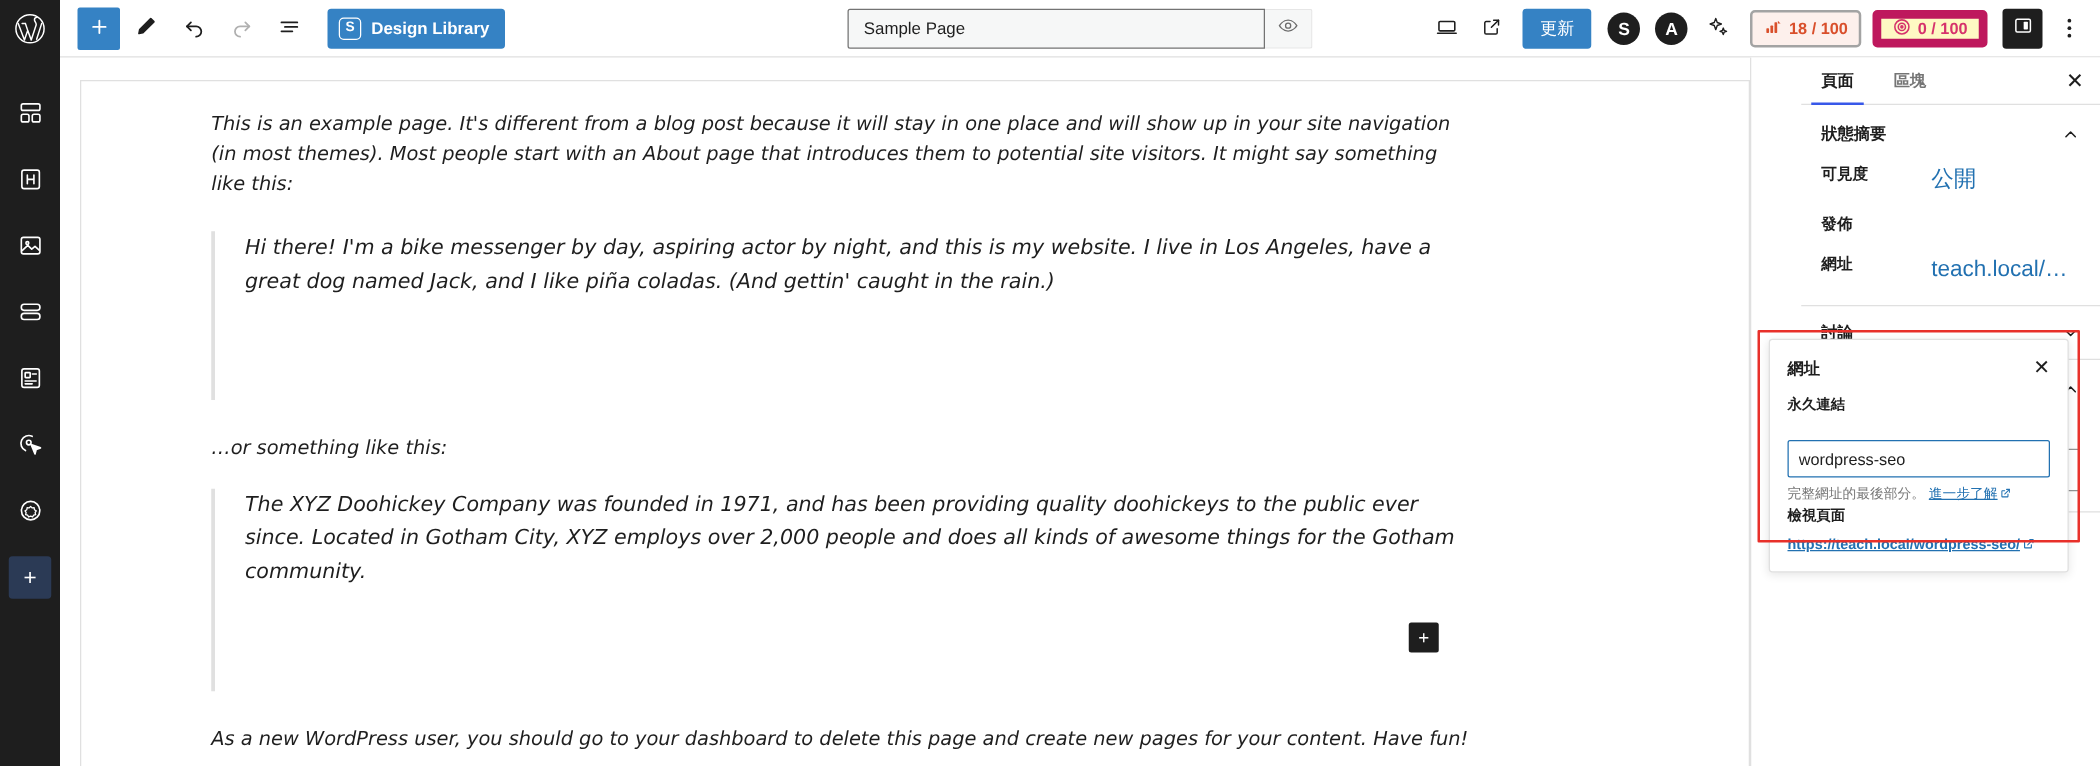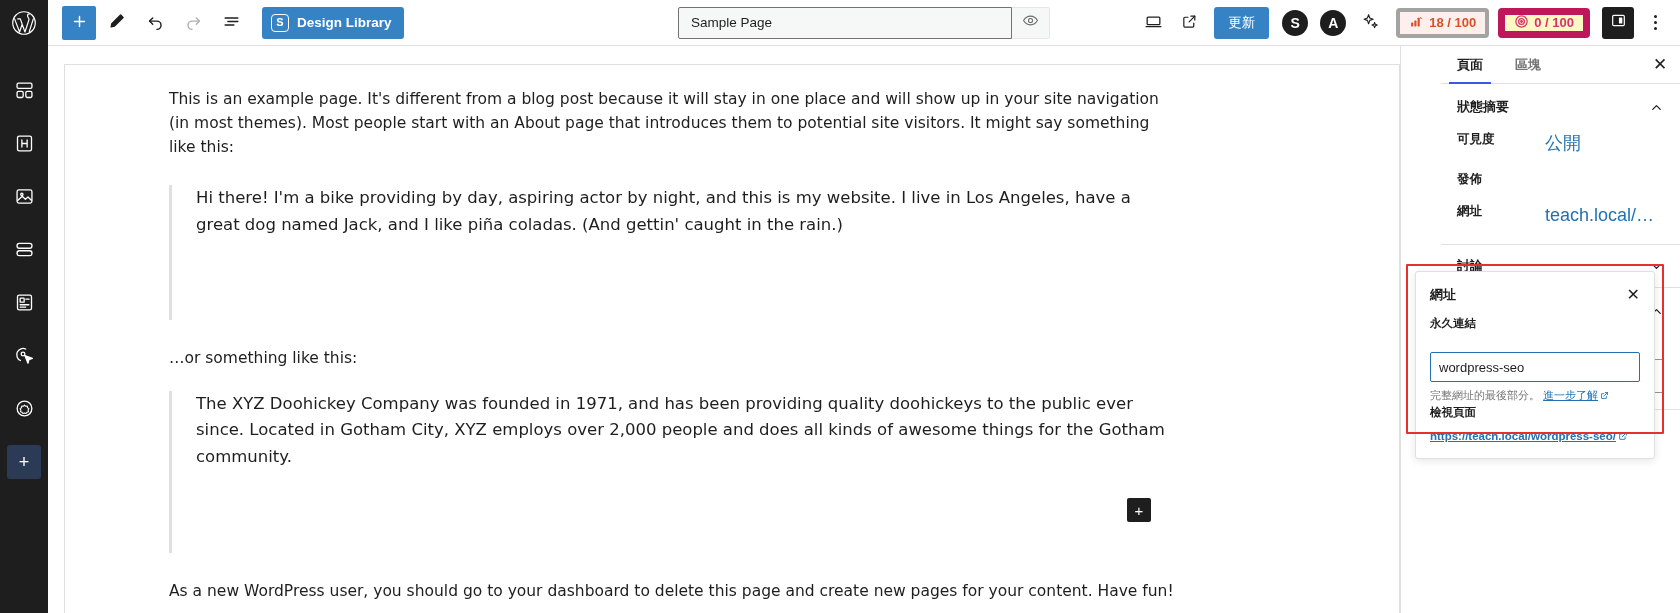--- a/index.html
+++ b/index.html
@@ -120,21 +120,21 @@
     display: flex; align-items: center; justify-content: center;
     font-size: 14px; font-weight: 700; cursor: pointer;
     margin: 0 5px;
   }
   .seo-pill {
     height: 30px; border-radius: 4px;
     display: flex; align-items: center; gap: 5px;
     padding: 0 9px; font-size: 13px; font-weight: 700;
     cursor: pointer; white-space: nowrap; margin-left: 7px;
   }
-  .seo-pill.orange { background: #fdf0ec; border: 4px solid #a3a3a3; color: #d94f2b; }
+  .seo-pill.orange { background: #fdf0ec; border: 2px solid #a3a3a3; color: #d94f2b; }
   .seo-pill.pink   { background: #fef9c3; border: 7px solid #be185d; color: #d6336c; }
   .panel-toggle {
     width: 32px; height: 32px; background: #1e1e1e;
     border-radius: 3px; margin-left: 10px;
     display: flex; align-items: center; justify-content: center;
     cursor: pointer;
   }
   .kebab {
     width: 30px; height: 32px; margin-left: 4px;
     display: flex; flex-direction: column; align-items: center; justify-content: center;
@@ -159,20 +159,21 @@
     padding: 22px 90px 0 104px;
     position: relative;
     overflow: hidden;
   }
   .content {
     font-family: "DejaVu Sans", sans-serif;
     color: #1e1e1e;
     font-size: 15.5px;
     line-height: 1.55;
     max-width: 1010px;
+    font-style: italic;
   }
   .content p { margin: 0 0 26px 0; }
   .content p.tight { margin-bottom: 20px; }
   blockquote {
     border-left: 3px solid #e0e0e0;
     padding: 0 0 0 24px;
     margin: 0 0 26px 0;
   }
   blockquote p { margin: 0; font-size: 16.5px; line-height: 1.62; }
   .quote-spacer { height: 56px; }
@@ -510,21 +511,21 @@
       </div>
     </div>
 
     <div class="body-row">
 
       <div class="canvas-wrap">
         <div class="canvas">
           <div class="content">
             <p>This is an example page. It's different from a blog post because it will stay in one place and will show up in your site navigation (in most themes). Most people start with an About page that introduces them to potential site visitors. It might say something like this:</p>
             <blockquote>
-              <p>Hi there! I'm a bike providing by day, aspiring actor by night, and this is my website. I live in Los Angeles, have a great dog named Jack, and I like piña coladas. (And gettin' caught in the rain.)</p>
+              <p>Hi there! I'm a bike messenger by day, aspiring actor by night, and this is my website. I live in Los Angeles, have a great dog named Jack, and I like piña coladas. (And gettin' caught in the rain.)</p>
               <div class="quote-spacer"></div>
             </blockquote>
             <p class="tight">…or something like this:</p>
             <blockquote>
               <p>The XYZ Doohickey Company was founded in 1971, and has been providing quality doohickeys to the public ever since. Located in Gotham City, XYZ employs over 2,000 people and does all kinds of awesome things for the Gotham community.</p>
               <div class="quote-spacer"></div>
             </blockquote>
             <p>As a new WordPress user, you should go to your dashboard to delete this page and create new pages for your content. Have fun!</p>
           </div>
           <div class="inserter-plus">

